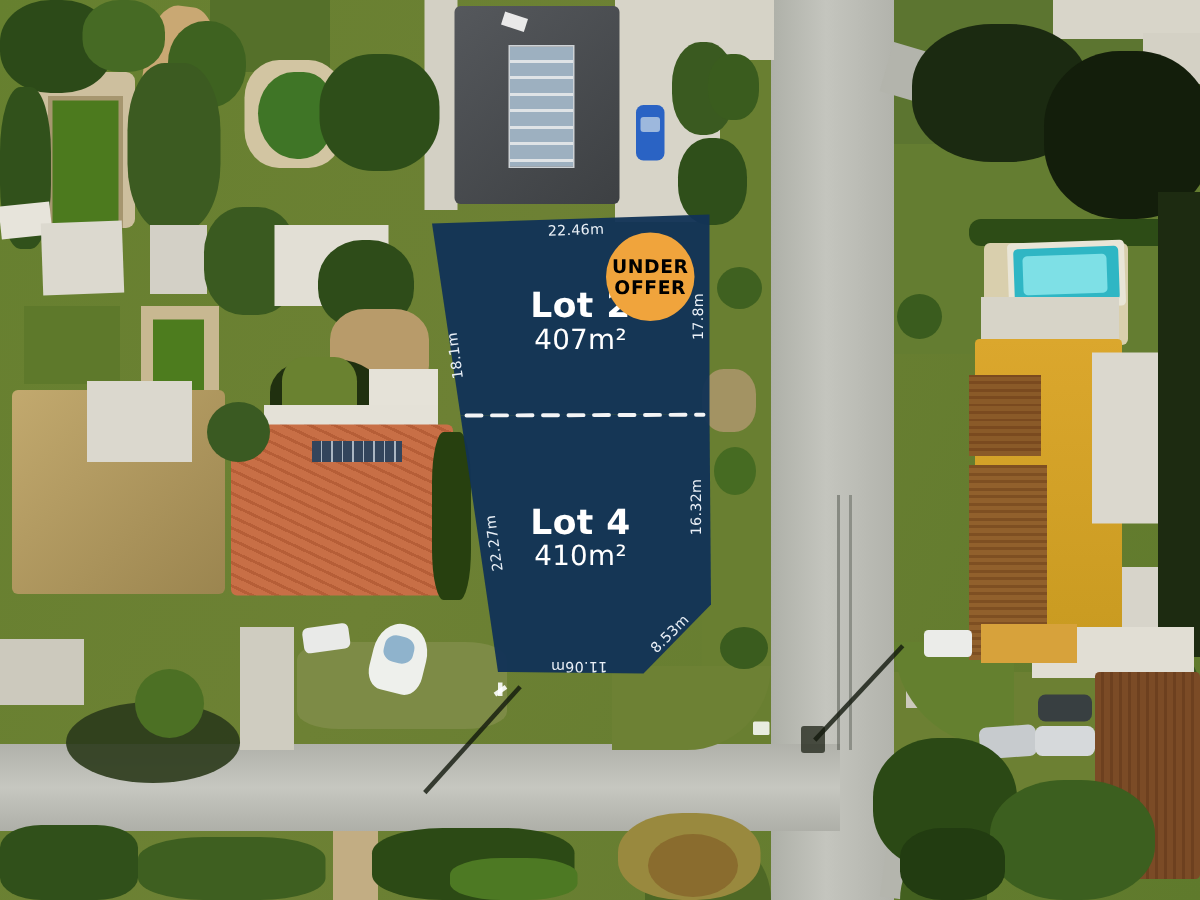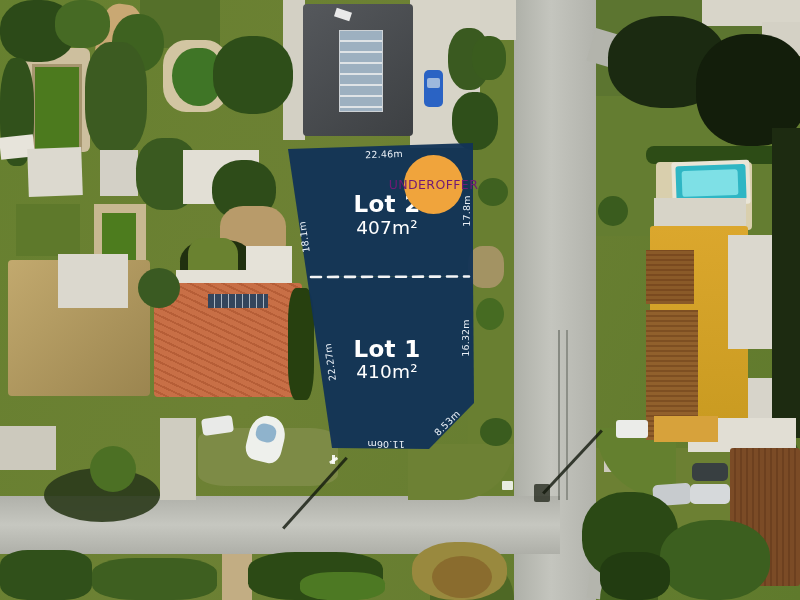--- a/index.html
+++ b/index.html
@@ -6,22 +6,22 @@
   .stage{position:relative;width:800px;height:600px;overflow:hidden;
          background:linear-gradient(115deg,#66802f 0%,#6d8134 40%,#5f7a2c 100%);
          font-family:"DejaVu Sans", sans-serif;}
   .s{position:absolute;}
   svg.ov{position:absolute;left:0;top:0;z-index:10;}
   .lbl{position:absolute;transform:translate(-50%,-50%);color:#ffffff;white-space:nowrap;z-index:12;}
   .meas{font-size:9.5px;color:#eaf0f7;letter-spacing:.2px;font-weight:500;}
   .title{font-size:23px;font-weight:bold;letter-spacing:.3px;}
   .area{font-size:18.5px;font-weight:400;letter-spacing:.2px;}
   .badge{position:absolute;left:404px;top:155px;width:59px;height:59px;border-radius:50%;
-         background:#f0a43c;color:#701a75;display:flex;flex-direction:row;align-items:center;
-         justify-content:center;font-weight:normal;font-size:12.5px;line-height:14px;
+         background:#f0a43c;color:#000000;display:flex;flex-direction:column;align-items:center;
+         justify-content:center;font-weight:bold;font-size:12.5px;line-height:14px;
          letter-spacing:.4px;z-index:13;}
 </style>
 </head>
 <body>
 
 <div class="stage">
 
   <div class="s" style="left:468px;top:0;width:46px;height:498px;background:#697f31;"></div>
   <div class="s" style="left:594px;top:0;width:206px;height:148px;background:#5c7530;"></div>
   <div class="s" style="left:594px;top:96px;width:206px;height:140px;background:#647d31;"></div>
@@ -155,21 +155,21 @@
   <div class="lbl meas" style="left:384px;top:154px;transform:translate(-50%,-50%) rotate(-2deg);">22.46m</div>
   <div class="lbl meas" style="left:304px;top:237px;transform:translate(-50%,-50%) rotate(-98deg);">18.1m</div>
   <div class="lbl meas" style="left:466px;top:211px;transform:translate(-50%,-50%) rotate(-90deg);">17.8m</div>
   <div class="lbl meas" style="left:330px;top:362px;transform:translate(-50%,-50%) rotate(-98deg);">22.27m</div>
   <div class="lbl meas" style="left:465px;top:338px;transform:translate(-50%,-50%) rotate(-90deg);">16.32m</div>
   <div class="lbl meas" style="left:447px;top:423px;transform:translate(-50%,-50%) rotate(-45deg);">8.53m</div>
   <div class="lbl meas" style="left:386px;top:444px;transform:translate(-50%,-50%) rotate(180deg);">11.06m</div>
 
   <div class="lbl title" style="left:387px;top:204px;">Lot 2</div>
   <div class="lbl area" style="left:387px;top:227px;">407m²</div>
-  <div class="lbl title" style="left:387px;top:349px;">Lot 1</div>
+  <div class="lbl title" style="left:387px;top:349px;">Lot 4</div>
   <div class="lbl area" style="left:387px;top:371px;">410m²</div>
 
   <div class="badge">
     <span>UNDER</span>
     <span>OFFER</span>
   </div>
 
 </div>
 
 </body></html>

